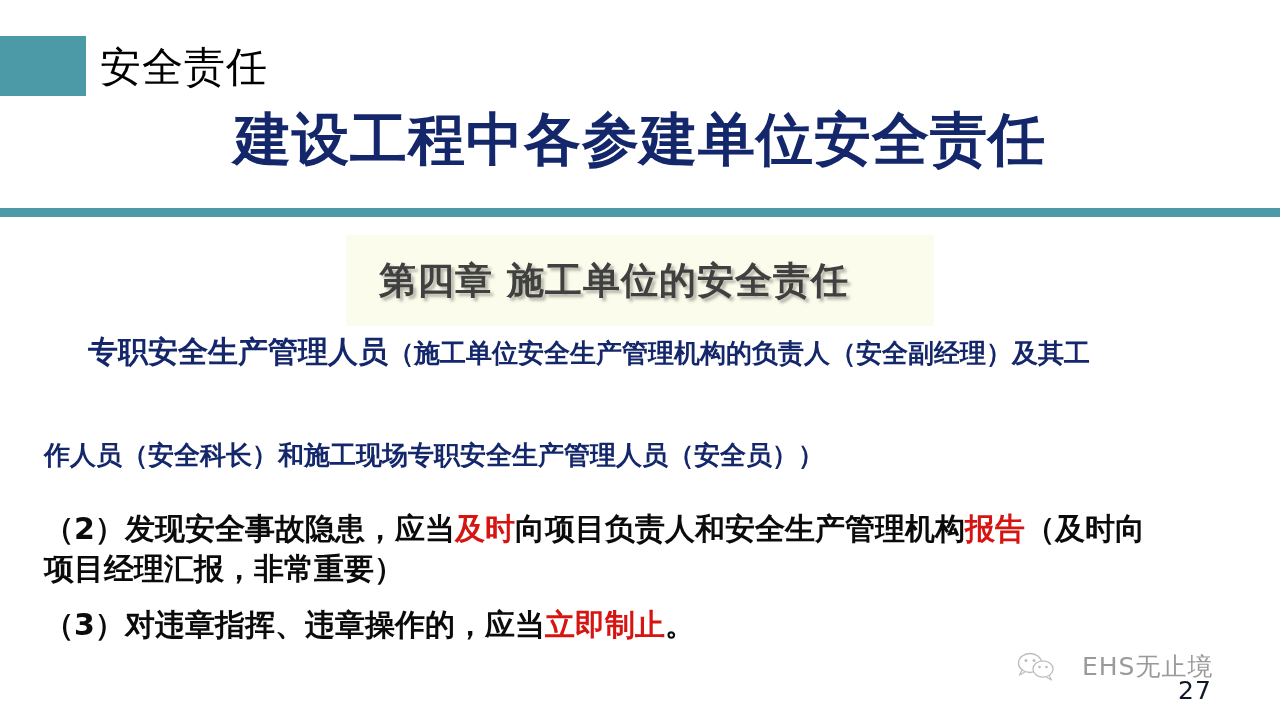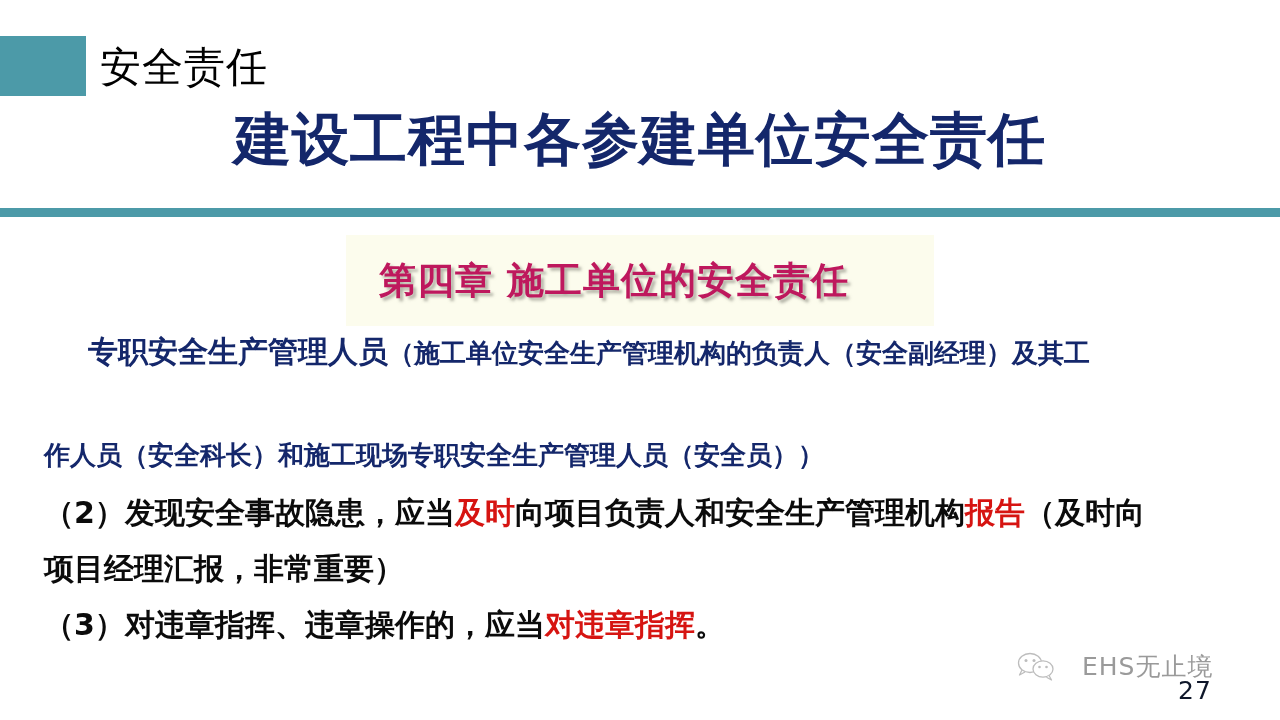--- a/index.html
+++ b/index.html
@@ -84,21 +84,21 @@
   .chapter-text {
     position: absolute;
     left: 346px;
     top: 235px;
     width: 536px;
     height: 91px;
     line-height: 91px;
     text-align: center;
     font-size: 37px;
     font-weight: bold;
-    color: #be185d;
+    color: #404040;
     letter-spacing: 1px;
     white-space: nowrap;
     text-shadow: 3px 3px 3px rgba(120,120,110,0.55);
   }
 
   
   .body-area {
     position: absolute;
     left: 0;
     top: 332px;
@@ -137,21 +137,21 @@
 
   .line-3 {
     left: 44px;
     top: 104px;
     font-size: 26px;
     line-height: 40px;
   }
 
   .line-4 {
     left: 44px;
-    top: 160px;
+    top: 176px;
     font-size: 30px;
     line-height: 42px;
   }
 
   .line-5 {
     left: 44px;
     top: 216px;
     font-size: 30px;
     line-height: 42px;
   }
@@ -220,21 +220,21 @@
     <div class="para line-2 navy">作人员（安全科长）和施工现场专职安全生产管理人员（安全员））</div>
 
 
     <div class="para line-4">
       <span class="blk">（2）</span><span class="blk">发现安全事故隐患，应当</span><span class="red">及时</span><span class="blk">向项目负责人和安全生产管理机构</span><span class="red">报告</span><span class="blk">（及时向</span>
     </div>
 
     <div class="para line-5 blk">项目经理汇报，非常重要）</div>
 
     <div class="para line-6">
-      <span class="blk">（3）</span><span class="blk">对违章指挥、违章操作的，应当</span><span class="red">对违章指挥</span><span class="blk">。</span>
+      <span class="blk">（3）</span><span class="blk">对违章指挥、违章操作的，应当</span><span class="red">立即制止</span><span class="blk">。</span>
     </div>
 
   </div>
 
   <div class="watermark">
     <span class="wechat-icon">
       <svg width="42" height="32" viewBox="0 0 42 32" fill="none" xmlns="http://www.w3.org/2000/svg">
         <ellipse cx="14" cy="12" rx="11.5" ry="9.5" stroke="#bdbdbd" stroke-width="1.3" fill="none"></ellipse>
         <path d="M6 19 L3.5 24 L9 21" stroke="#bdbdbd" stroke-width="1.3" fill="none" stroke-linejoin="round"></path>
         <circle cx="10" cy="9.5" r="1.5" fill="#bdbdbd"></circle>

